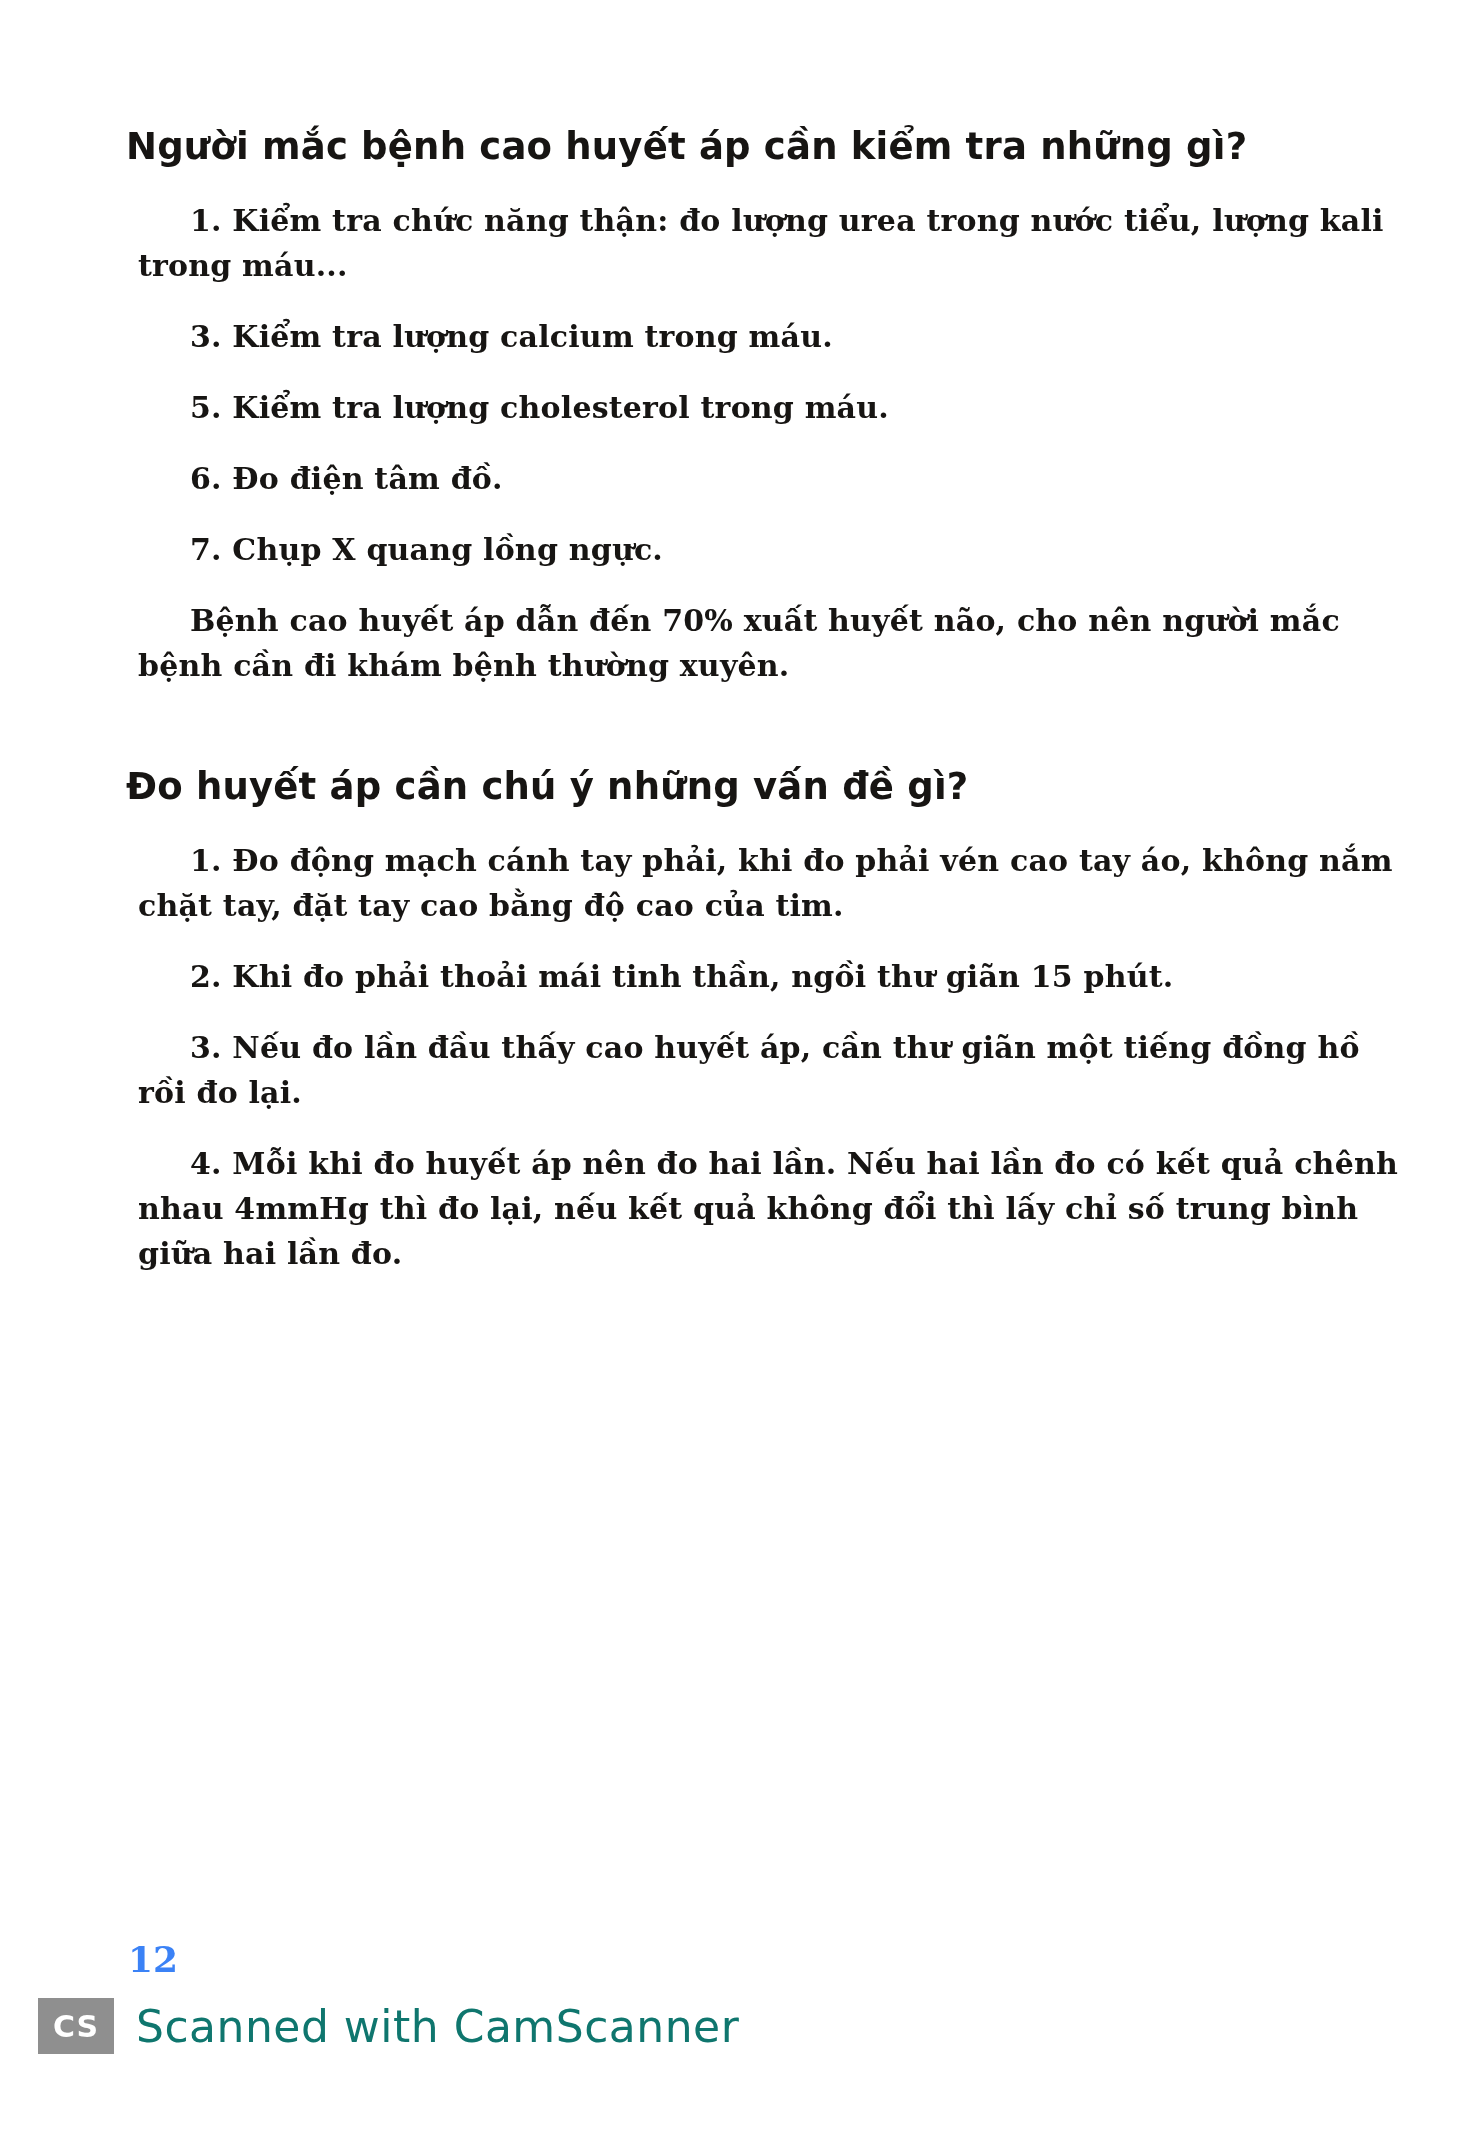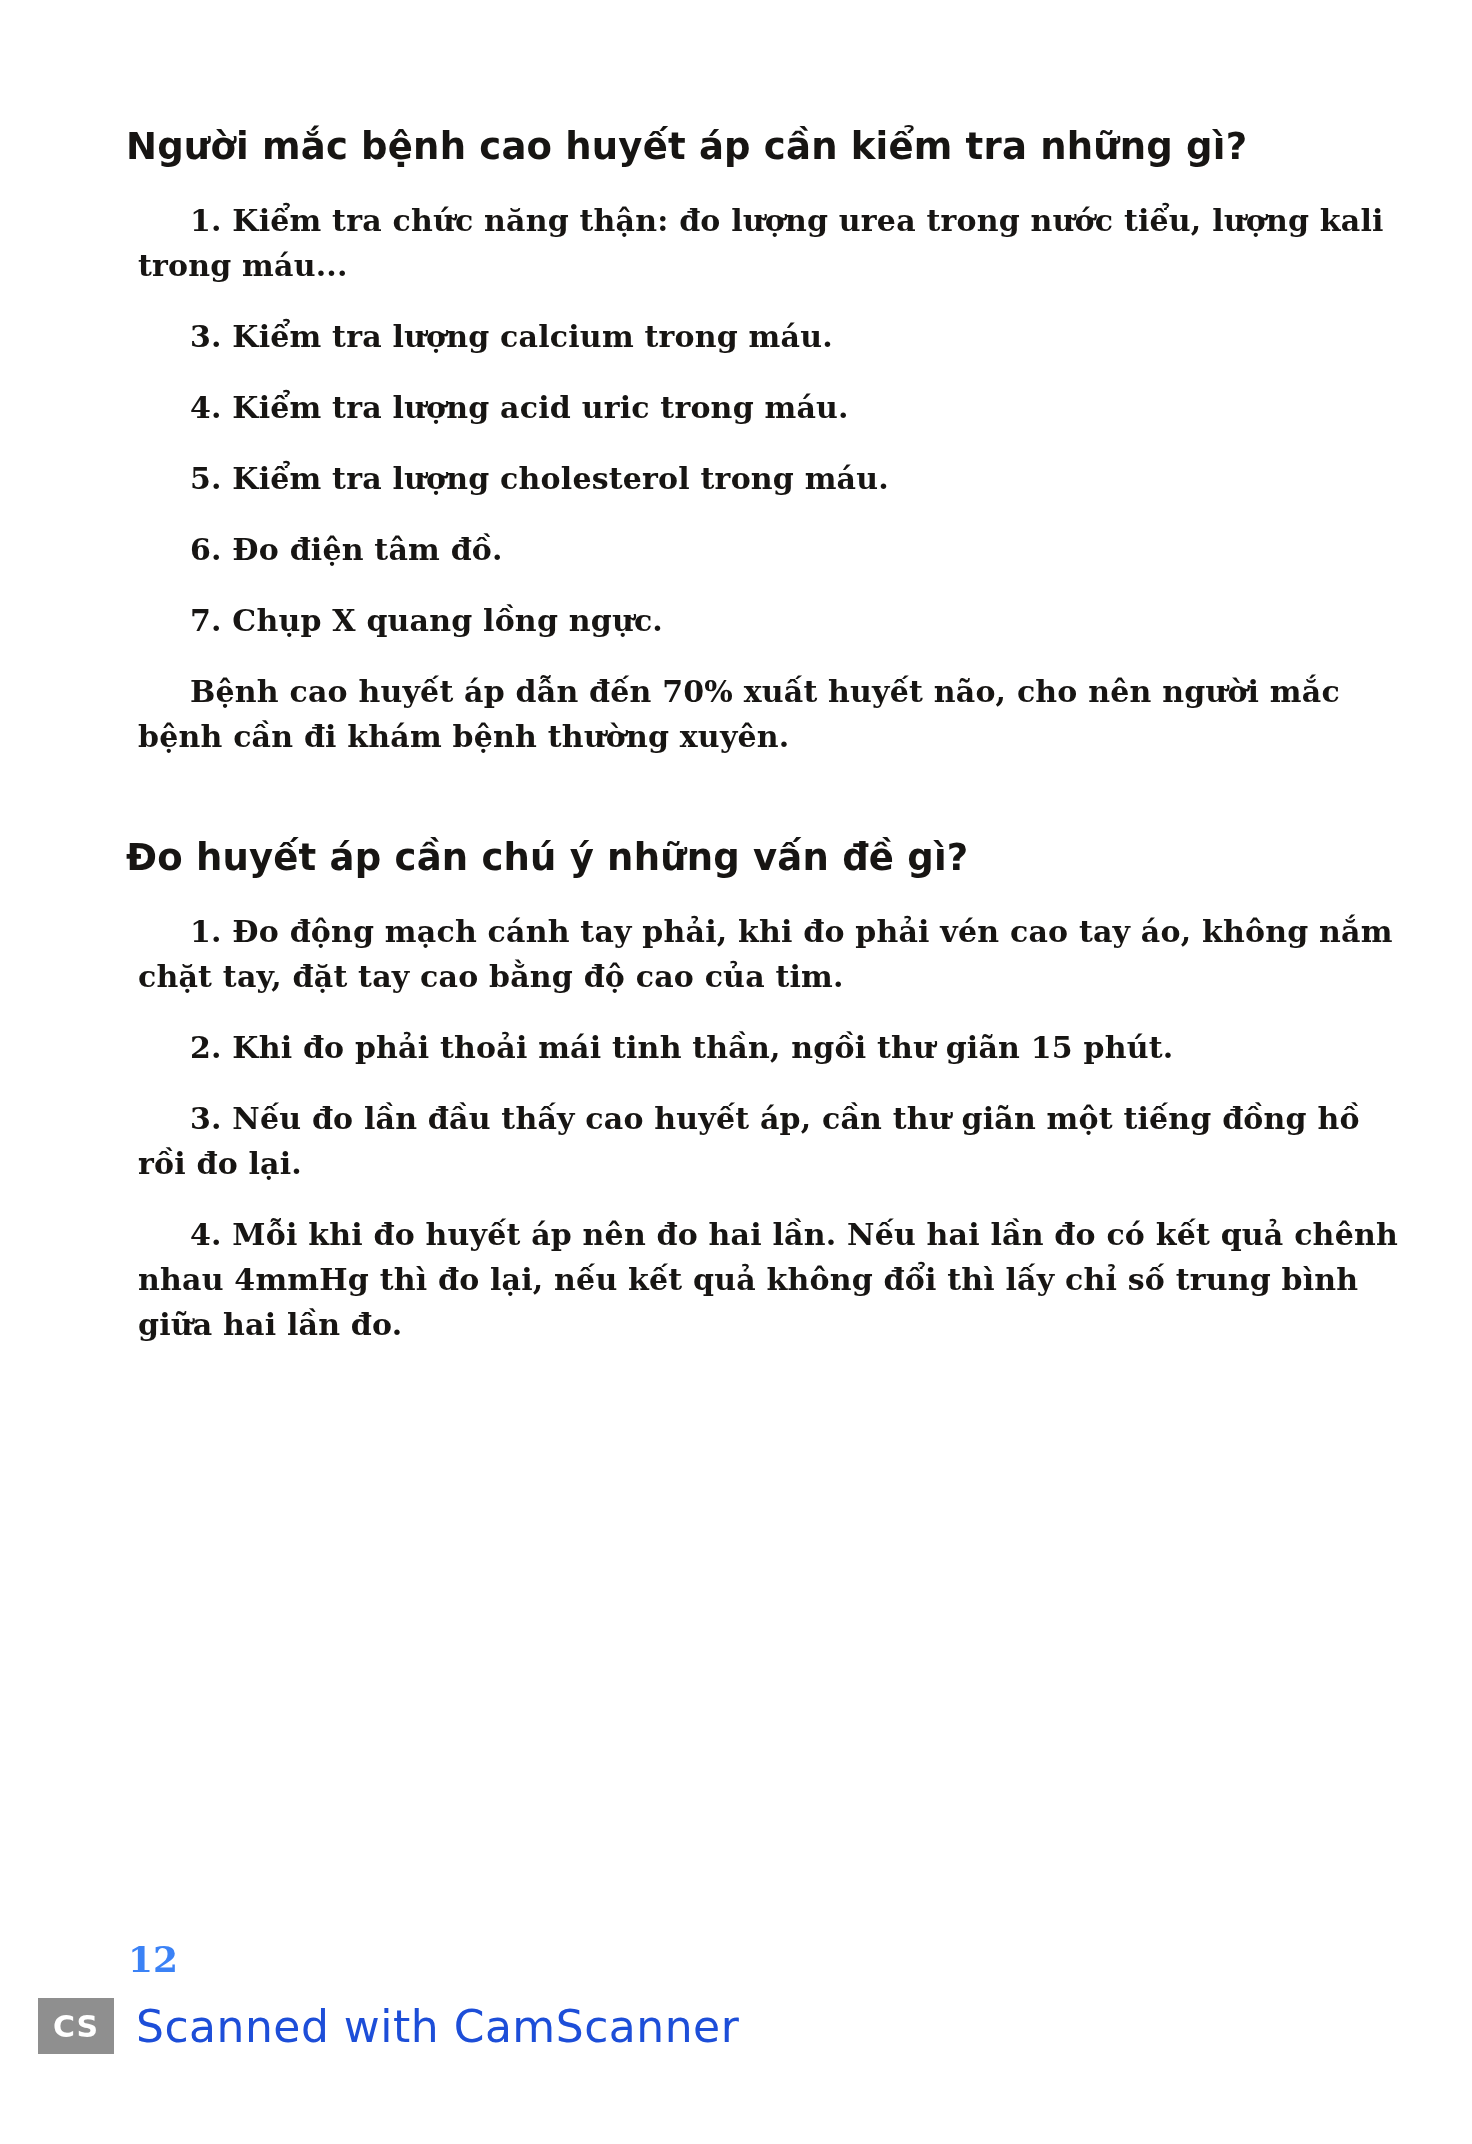--- a/index.html
+++ b/index.html
@@ -67,35 +67,34 @@
     font-family: "DejaVu Sans", "Liberation Sans", sans-serif;
     font-weight: bold;
     font-size: 30px;
     color: #ffffff;
     letter-spacing: 1px;
   }
   .scan-text {
     font-family: "DejaVu Sans", "Liberation Sans", sans-serif;
     font-size: 44px;
     font-weight: 400;
-    color: #1d4ed8;
+    color: #0f766e;
     letter-spacing: 0.5px;
   }
 </style>
 </head>
 <body>
 
 <div class="page">
   <div class="content">
 
     <h1 class="section-heading">Người mắc bệnh cao huyết áp cần kiểm tra những gì?</h1>
 
     <p class="para">1. Kiểm tra chức năng thận: đo lượng urea trong nước tiểu, lượng kali trong máu...</p>
     <p class="para">3. Kiểm tra lượng calcium trong máu.</p>
-    <p class="para">4. Kiểm tra lượng acid uric trong máu.</p>
     <p class="para">5. Kiểm tra lượng cholesterol trong máu.</p>
     <p class="para">6. Đo điện tâm đồ.</p>
     <p class="para">7. Chụp X quang lồng ngực.</p>
     <p class="para">Bệnh cao huyết áp dẫn đến 70% xuất huyết não, cho nên người mắc bệnh cần đi khám bệnh thường xuyên.</p>
 
     <h1 class="section-heading second">Đo huyết áp cần chú ý những vấn đề gì?</h1>
 
     <p class="para">1. Đo động mạch cánh tay phải, khi đo phải vén cao tay áo, không nắm chặt tay, đặt tay cao bằng độ cao của tim.</p>
     <p class="para">2. Khi đo phải thoải mái tinh thần, ngồi thư giãn 15 phút.</p>
     <p class="para">3. Nếu đo lần đầu thấy cao huyết áp, cần thư giãn một tiếng đồng hồ rồi đo lại.</p>

